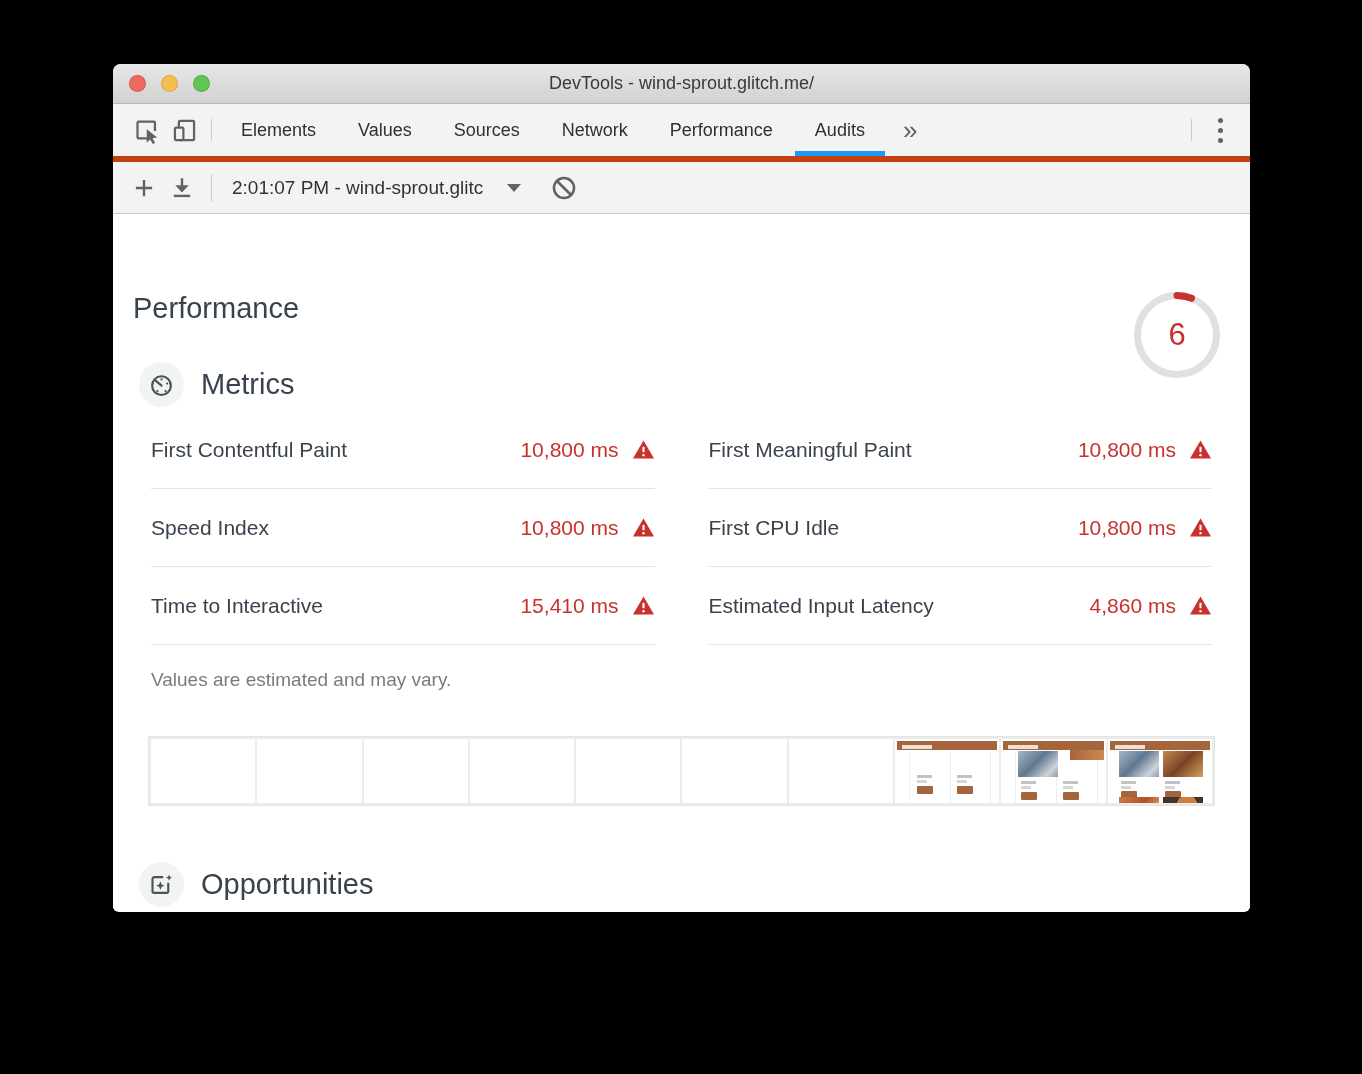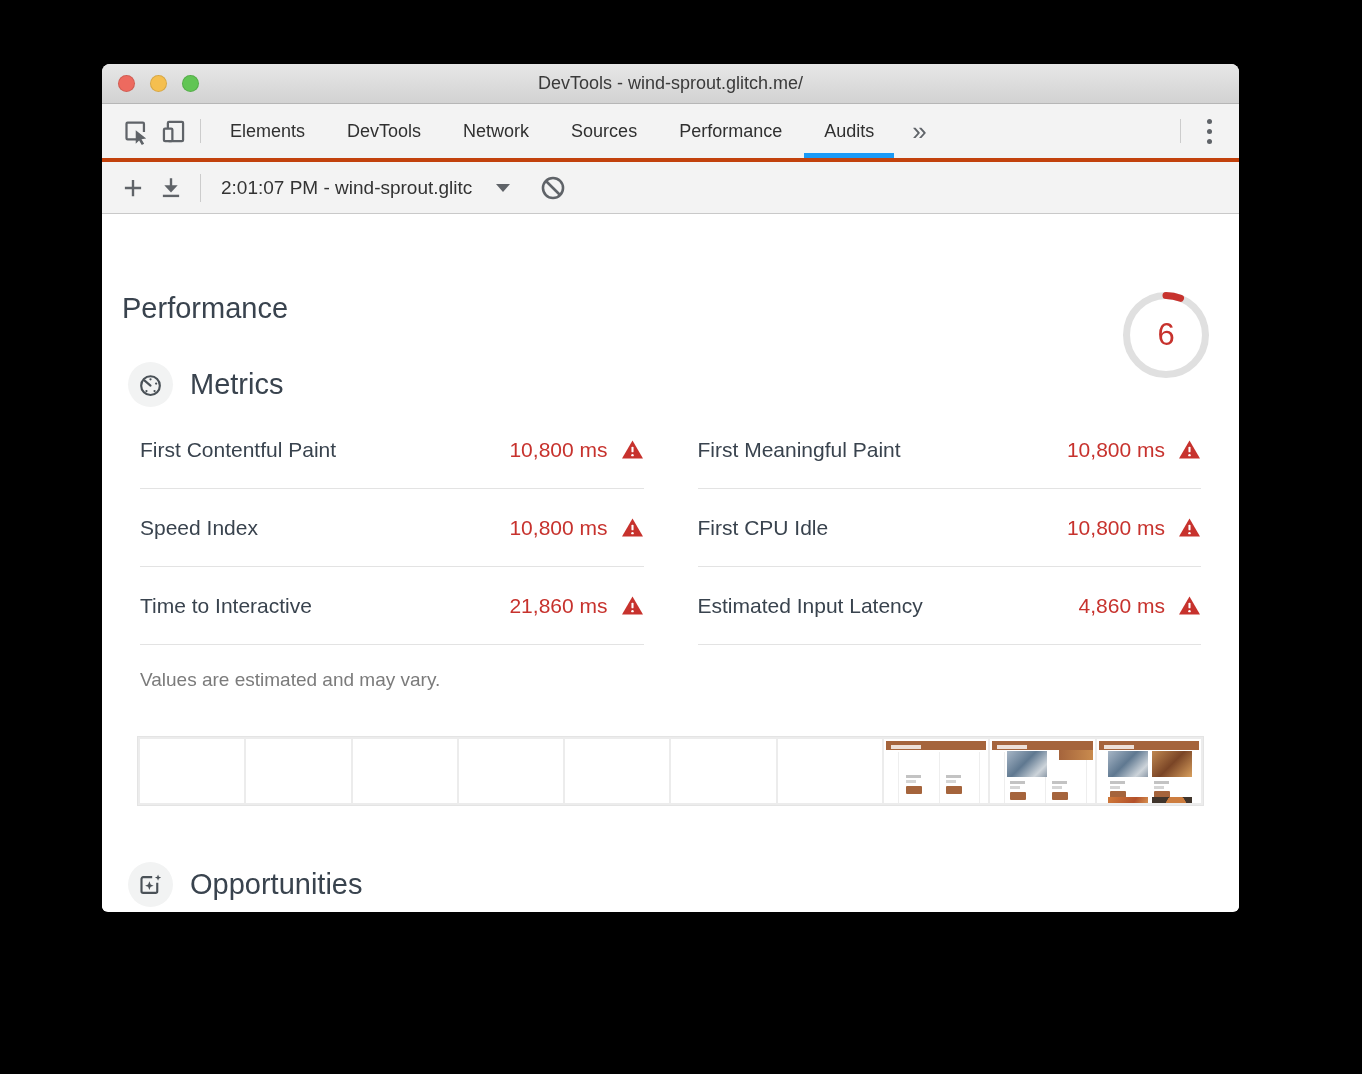--- a/index.html
+++ b/index.html
@@ -1,35 +1,35 @@
 <!DOCTYPE html>
 <html><head>
 <meta charset="utf-8">
 <style>
   html,body{margin:0;padding:0;background:#000;width:1362px;height:1074px;
     font-family:"Liberation Sans",sans-serif;-webkit-font-smoothing:antialiased;}
   *{box-sizing:border-box;}
 
-  .window{position:absolute;left:102px;top:64px;width:1137px;height:848px;
+  .window{position:absolute;left:113px;top:64px;width:1137px;height:848px;
     background:#fff;border-radius:8px 8px 6px 6px;overflow:hidden;
     box-shadow:0 18px 60px rgba(0,0,0,.55);}
 
   
   .titlebar{height:40px;background:linear-gradient(#e7e7e7,#d2d2d2);
     border-bottom:1px solid #b6b6b6;position:relative;display:flex;
     align-items:center;justify-content:center;}
   .traffic{position:absolute;left:16px;top:0;height:100%;display:flex;align-items:center;gap:15px;}
   .light{width:17px;height:17px;border-radius:50%;box-shadow:inset 0 0 0 1px rgba(0,0,0,.12);}
   .light.red{background:#ed6a5f;}
   .light.yellow{background:#f5bf4f;}
   .light.green{background:#61c554;}
   .win-title{font-size:18px;color:#3a3a3a;}
 
   
-  .tabbar{height:58px;background:#f3f3f3;border-bottom:4px solid #c2410c;
+  .tabbar{height:58px;background:#f3f3f3;border-bottom:6px solid #c2410c;
     display:flex;align-items:stretch;padding:0 10px 0 14px;}
   .icon-btn{display:flex;align-items:center;justify-content:center;width:38px;align-self:center;height:38px;}
   .vsep{width:1px;background:#ccc;margin:15px 8px;}
   .tab{display:flex;align-items:center;padding:0 21px;font-size:18px;color:#303030;position:relative;cursor:default;}
   .tab.active::after{content:"";position:absolute;left:1px;right:1px;bottom:0;height:5px;background:#1a9af7;}
   .more-tabs{display:flex;align-items:center;font-size:26px;color:#5f6368;padding:0 17px;}
   .right-group{margin-left:auto;display:flex;align-items:stretch;}
   .kebab{display:flex;flex-direction:column;justify-content:center;align-items:center;gap:5px;width:40px;align-self:center;height:40px;}
   .kebab i{width:5px;height:5px;border-radius:50%;background:#5f6368;}
 
@@ -110,23 +110,23 @@
     </span>
     <span class="icon-btn">
       <svg width="27" height="27" viewBox="0 0 24 24" fill="none" stroke="#5f6368" stroke-width="2">
         <rect x="7" y="3.5" width="13.5" height="17" rx="1"></rect>
         <rect x="3.5" y="9.5" width="7.5" height="11" rx="1" fill="#f3f3f3"></rect>
       </svg>
     </span>
     <span class="vsep"></span>
 
     <div class="tab">Elements</div>
-    <div class="tab">DevTools</div>
+    <div class="tab">Values</div>
+    <div class="tab">Sources</div>
     <div class="tab">Network</div>
-    <div class="tab">Sources</div>
     <div class="tab">Performance</div>
     <div class="tab active">Audits</div>
     <div class="more-tabs">»</div>
 
     <div class="right-group">
       <span class="vsep"></span>
       <span class="kebab">
           <i></i>
           <i></i>
           <i></i>
@@ -227,21 +227,21 @@
             <svg width="23" height="21" viewBox="0 0 24 22">
                 <path d="M12 1.5 L23 20.5 H1 Z" fill="#c7322d"></path>
                 <rect x="10.9" y="8" width="2.2" height="6" rx="1" fill="#fff"></rect>
                 <circle cx="12" cy="16.9" r="1.3" fill="#fff"></circle>
               </svg>
             </span>
         </div>
         <div class="metric">
           <span class="m-label">Time to Interactive</span>
           <span class="m-val">
-              <span class="num">21,860 ms</span>
+              <span class="num">15,410 ms</span>
             <svg width="23" height="21" viewBox="0 0 24 22">
                 <path d="M12 1.5 L23 20.5 H1 Z" fill="#c7322d"></path>
                 <rect x="10.9" y="8" width="2.2" height="6" rx="1" fill="#fff"></rect>
                 <circle cx="12" cy="16.9" r="1.3" fill="#fff"></circle>
               </svg>
             </span>
         </div>
         <div class="metric">
           <span class="m-label">Estimated Input Latency</span>
           <span class="m-val">

